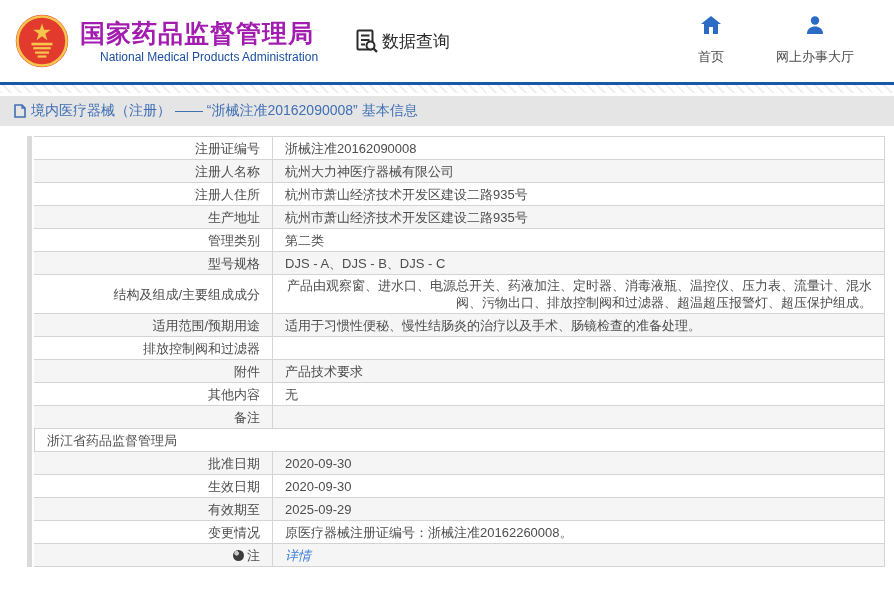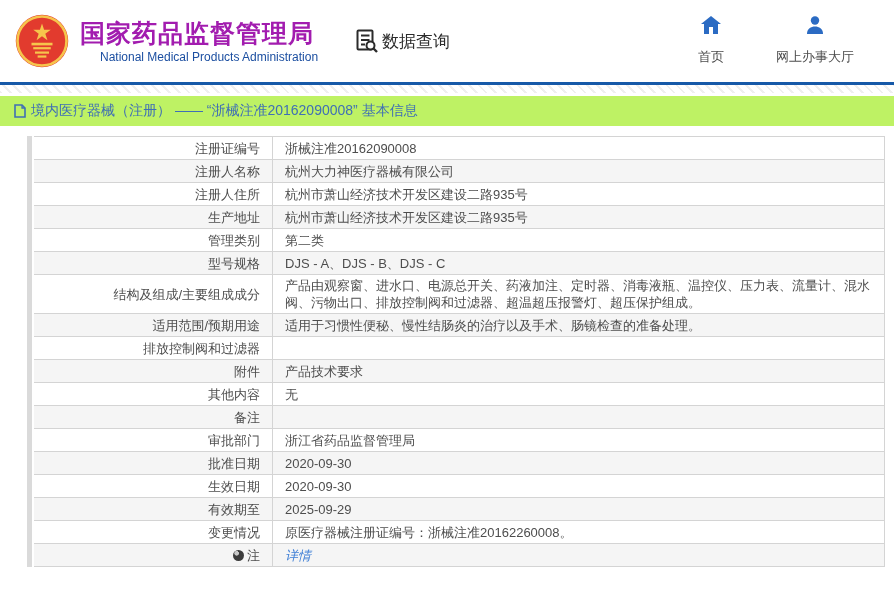--- a/index.html
+++ b/index.html
@@ -19,33 +19,33 @@
   .hnav { display:flex; flex-direction:column; align-items:center; margin-left:52px; cursor:pointer;gap:9px; }
   .hnav-icon { width:20px; height:18px; }
   .hnav-label { font-size:13px; color:#4d4d4d; margin-top:5px; }
 
   
   .blueline { height:3px; background:#1659a8; }
   .hatch { height:8px;
     background:repeating-linear-gradient(45deg,#efefef 0 2px,#ffffff 2px 7px); }
 
   
-  .crumbbar { margin-top:3px; height:30px; background:#bef264; display:flex; align-items:center; padding-left:14px; }
+  .crumbbar { margin-top:3px; height:30px; background:#e5e5e5; display:flex; align-items:center; padding-left:14px; }
   .crumb-icon { width:12px; height:14px; margin-right:5px; }
   .crumb-text { font-size:14px; color:#3f6fb5; }
 
   
   .table-wrap { display:flex; margin:10px 9px 0 5px;padding-left:22px; }
   .left-strip { width:5px; background:#dadada; margin-right:2px; }
   .dtable { flex:1; border-top:1px solid #d4d4d4; border-right:1px solid #d4d4d4; }
   .row { display:flex; min-height:23px; border-bottom:1px solid #d4d4d4; background:#fff; }
   .row:nth-child(even) { background:#f5f5f5; }
   .cell { padding:2px 12px; font-size:13px; line-height:17px; color:#4d4d4d; display:flex; align-items:center; }
   .cell.lbl { width:238px; justify-content:flex-end; text-align:right; flex:0 0 auto; }
-  .cell.val { flex:1; border-left:1px solid #d4d4d4; }
+  .cell.val { flex:1; border-left:1px solid #d4d4d4;text-align:right; }
   .note-dot { display:inline-block; width:11px; height:11px; border-radius:50%;
     background:radial-gradient(circle at 33% 30%, #c9c9c9 0 2px, #3c3c3c 2.6px);
     margin-right:3px; flex:0 0 auto; }
   a.detail-link { color:#3f7fd6; text-decoration:none; font-size:13px;font-style:italic; }
 </style>
 </head>
 <body>
 
 <div class="header">
   <svg class="emblem" viewBox="0 0 64 64">
@@ -149,21 +149,20 @@
     </div>
     <div class="row">
       <div class="cell lbl">其他内容</div>
       <div class="cell val">无</div>
     </div>
     <div class="row">
       <div class="cell lbl">备注</div>
       <div class="cell val"></div>
     </div>
     <div class="row">
-      <div class="cell lbl">审批部门</div>
       <div class="cell val">浙江省药品监督管理局</div>
     </div>
     <div class="row">
       <div class="cell lbl">批准日期</div>
       <div class="cell val">2020-09-30</div>
     </div>
     <div class="row">
       <div class="cell lbl">生效日期</div>
       <div class="cell val">2020-09-30</div>
     </div>

